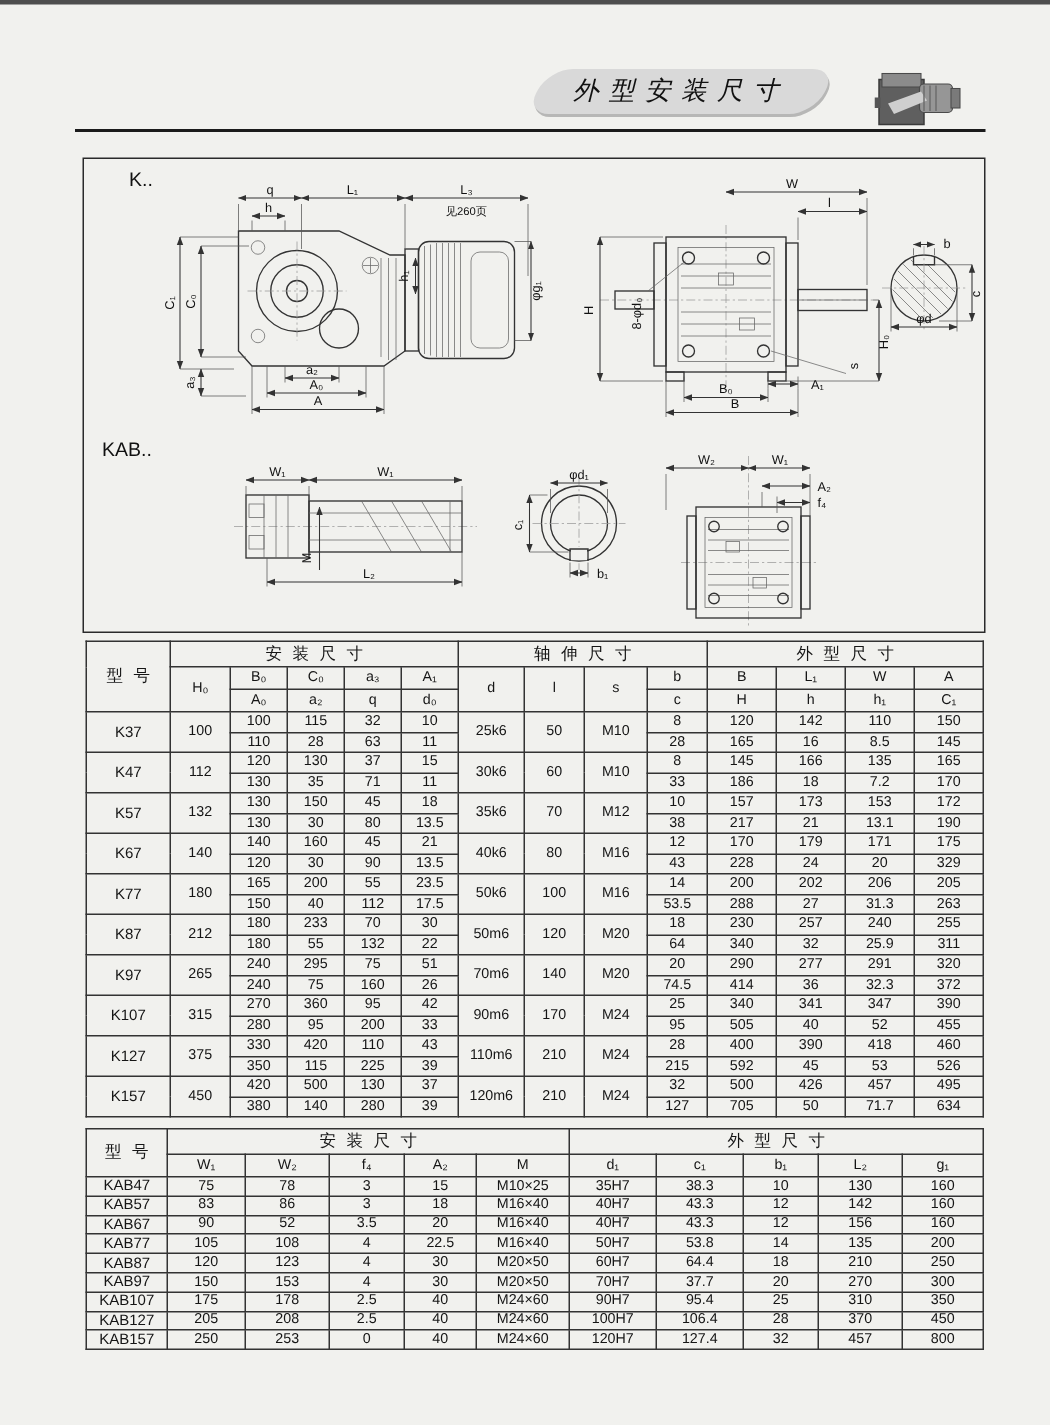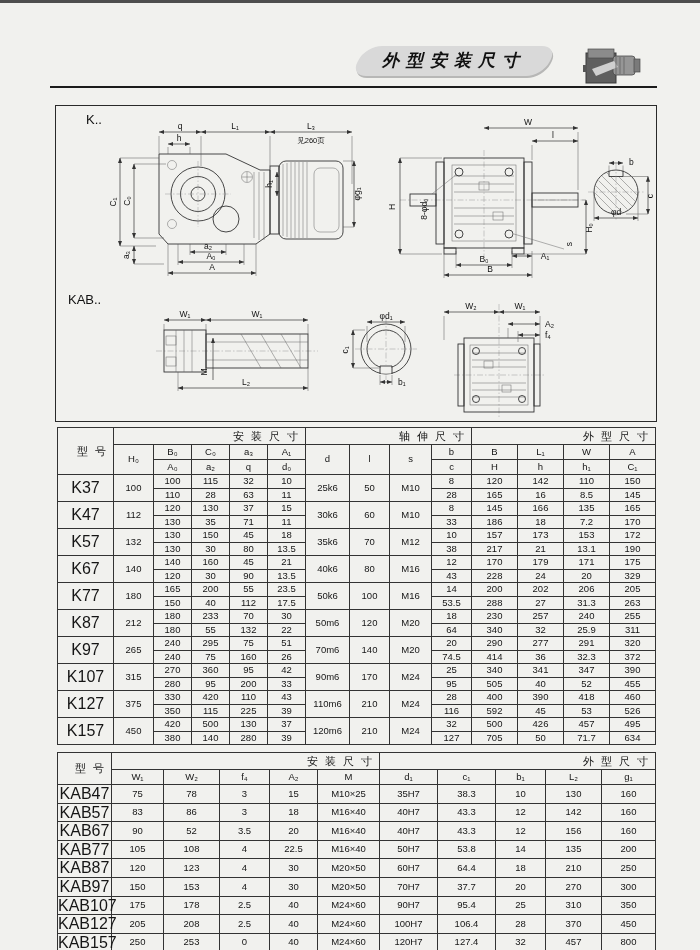--- a/index.html
+++ b/index.html
@@ -1,46 +1,46 @@
 <!DOCTYPE html>
 <html><head>
 <meta charset="utf-8">
 <style>
   html,body{margin:0;padding:0;}
   body{width:700px;height:950px;background:#f1f1ee;font-family:"Liberation Sans","DejaVu Sans",sans-serif;color:#151515;position:relative;overflow:hidden;}
   .top-edge{position:absolute;left:0;top:0;width:700px;height:3px;background:#4e4e4e;}
   
   .banner{position:absolute;left:358px;top:46px;width:192px;height:30px;}
   .banner-shape{position:absolute;left:0;top:0;right:0;bottom:0;background:#d9d9d9;border-radius:16px/14px;transform:skewX(-28deg);box-shadow:2px 2px 0 rgba(125,125,125,.5);}
-  .banner-text{position:relative;text-align:center;line-height:30px;font-size:17px;font-weight:bold;font-style:italic;letter-spacing:7px;color:#111;}
+  .banner-text{position:relative;text-align:center;line-height:30px;font-size:17px;font-weight:normal;font-style:italic;letter-spacing:7px;color:#111;}
   .header-rule{position:absolute;left:50px;top:86px;width:607px;height:2px;background:#1b1b1b;}
   .motor-img{position:absolute;left:583px;top:41px;width:60px;height:47px;}
   
   .drawing-panel{position:absolute;left:55px;top:105px;width:600px;height:315px;border:1px solid #2a2a2a;}
   svg text{font-family:"Liberation Sans","DejaVu Sans",sans-serif;}
   .ln{stroke:#333;stroke-width:.9;fill:none;}
   .thin{stroke:#666;stroke-width:.5;fill:none;}
   .cl{stroke:#999;stroke-width:.5;fill:none;stroke-dasharray:6 2 1.5 2;}
   .dim{stroke:#333;stroke-width:.7;fill:none;}
   .ext{stroke:#555;stroke-width:.5;fill:none;}
   .dt{font-size:8.5px;fill:#111;text-anchor:middle;}
   .dts{font-size:8.5px;fill:#111;text-anchor:start;}
   .nt{font-size:7.5px;fill:#111;text-anchor:middle;}
   .lbl{font-size:13px;fill:#111;text-anchor:start;}
   
   table{border-collapse:collapse;table-layout:fixed;position:absolute;border:1.5px solid #222;background:transparent;}
   th,td{border:1px solid #333;text-align:center;vertical-align:middle;padding:0;font-weight:normal;font-size:9.5px;line-height:1.1;}
   .t1{left:57px;top:427px;width:598px;}
   .t2{left:57px;top:752px;width:598px;}
-  tr.g th{font-size:11px;letter-spacing:7px;text-indent:7px;height:16px;text-align:right;}
+  tr.g th{font-size:11px;letter-spacing:7px;text-indent:7px;height:16px;}
   th.model-h{font-size:11px;letter-spacing:5px;text-indent:5px;}
   tr.s th{height:14px;font-size:9.5px;}
   .t1 tbody td{height:12.5px;}
   .t2 tbody td{height:11.8px;}
-  td.model{font-size:16px;}
+  td.model{font-size:10px;}
 </style>
 </head>
 <body>
 
 <div class="top-edge"></div>
 
 <div class="banner">
   <div class="banner-shape"></div>
   <div class="banner-text">外型安装尺寸</div>
 </div>
@@ -611,21 +611,21 @@
         <td>400</td>
         <td>390</td>
         <td>418</td>
         <td>460</td>
       </tr>
       <tr>
         <td>350</td>
         <td>115</td>
         <td>225</td>
         <td>39</td>
-        <td>116</td>
+        <td>215</td>
         <td>592</td>
         <td>45</td>
         <td>53</td>
         <td>526</td>
       </tr>
 
       <tr>
         <td class="model" rowspan="2">K157</td>
         <td rowspan="2">450</td>
         <td>420</td>

